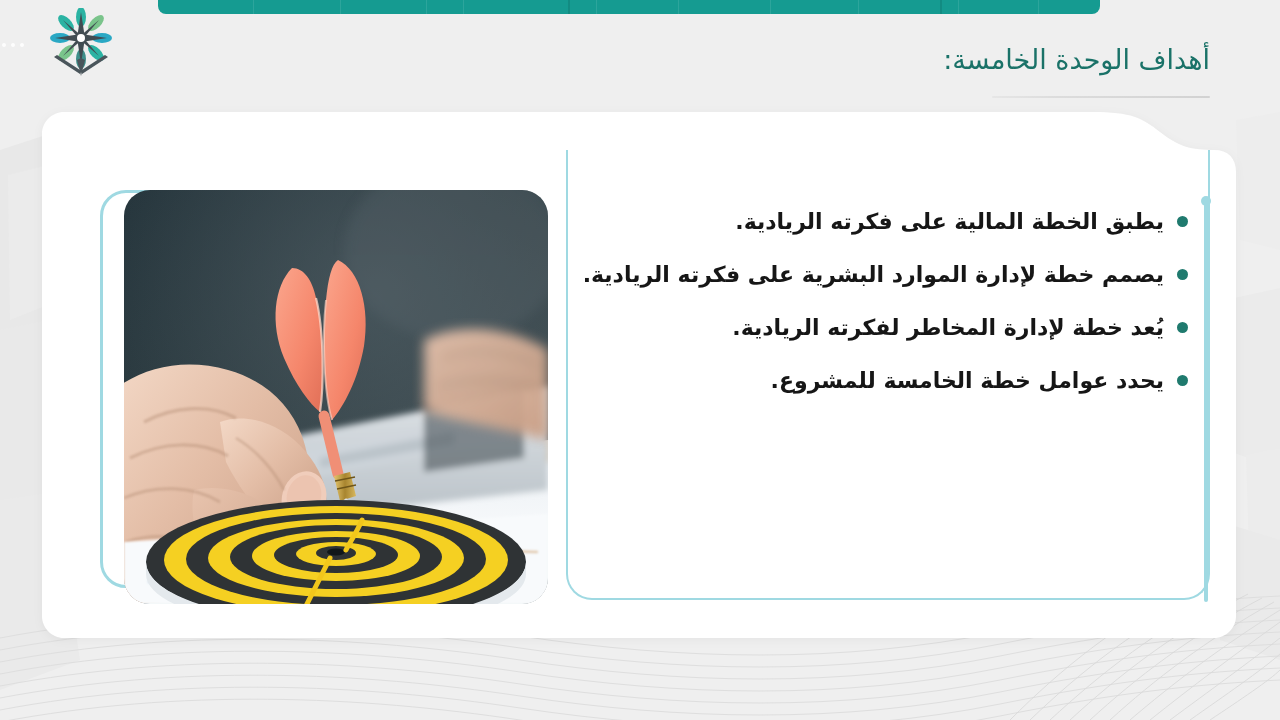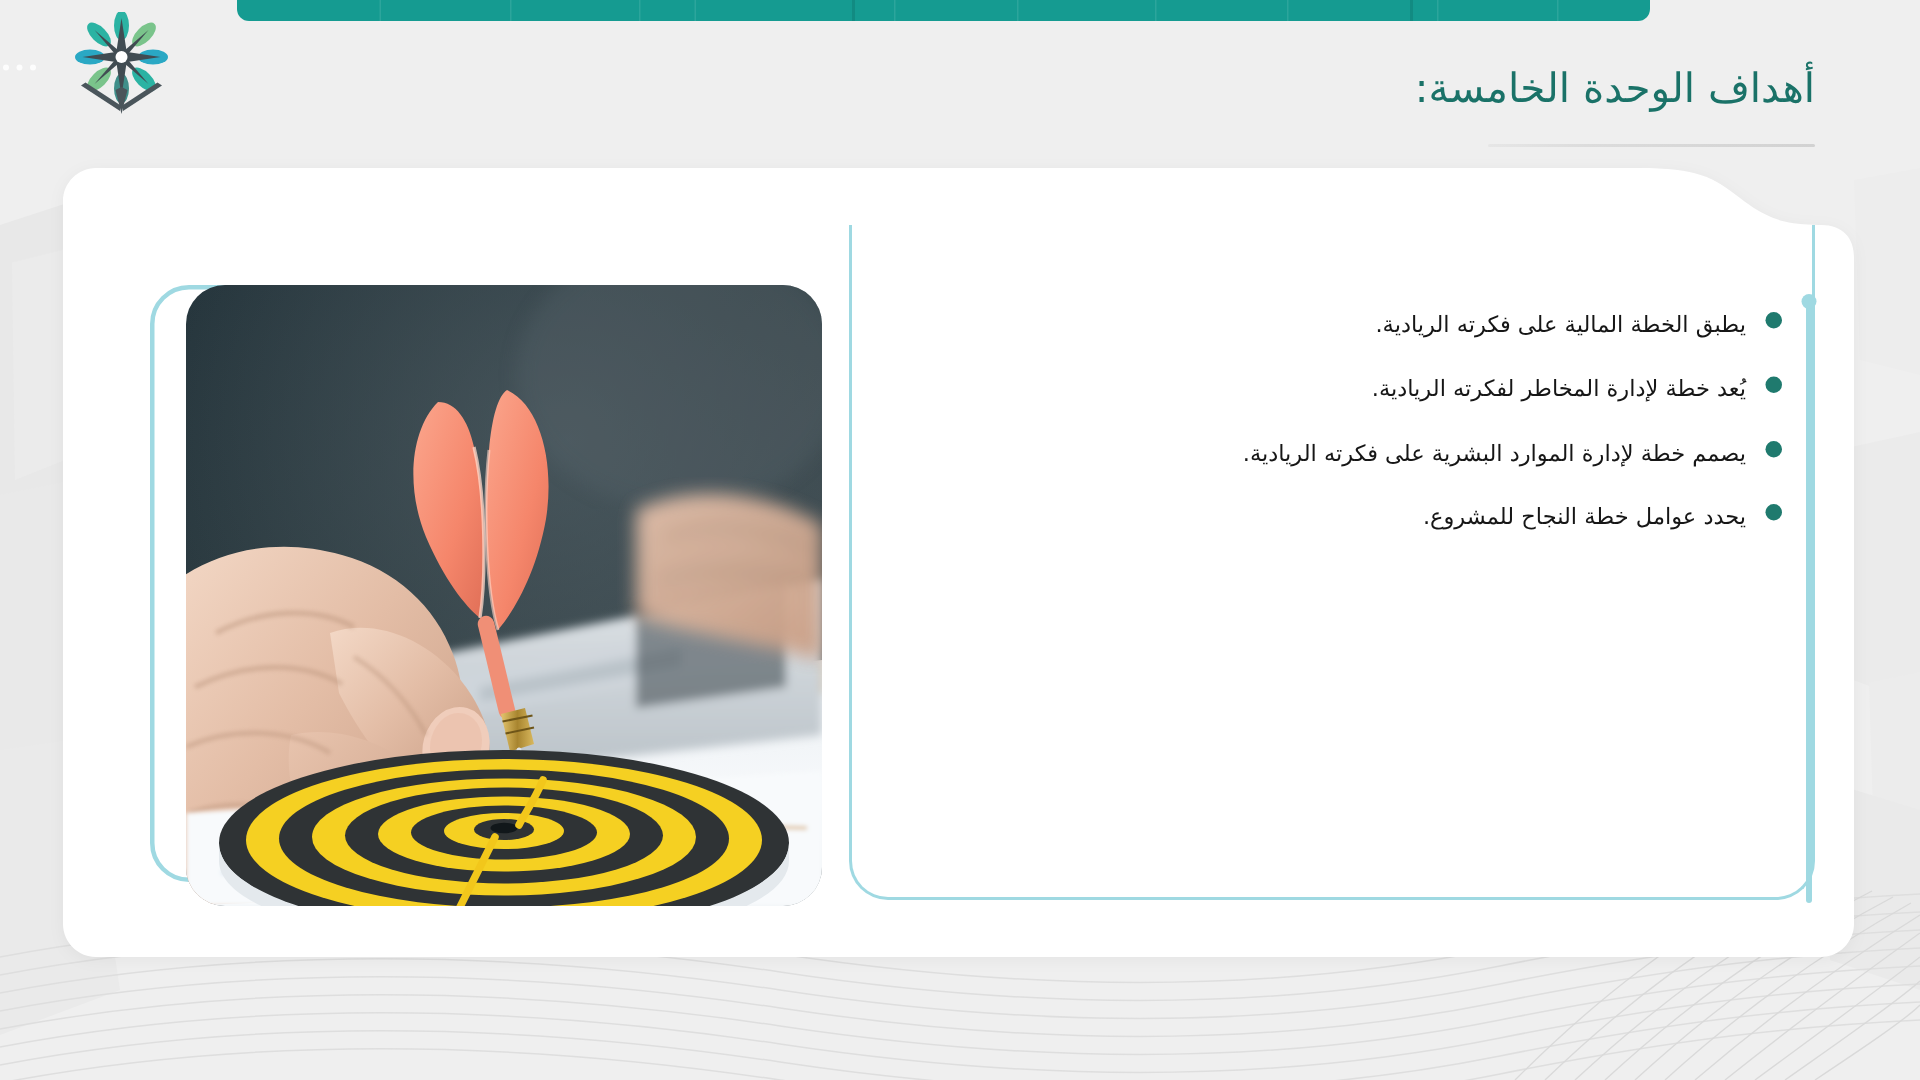--- a/index.html
+++ b/index.html
@@ -190,24 +190,24 @@
   }
   .bullet-dot {
     flex: 0 0 auto;
     width: 11px;
     height: 11px;
     border-radius: 50%;
     background: #1f7a6e;
     transform: translateY(-2px);
   }
   .bullet-text {
-    font-size: 15px;
+    font-size: 22px;
     color: #161616;
     line-height: 1.45;
-    font-weight: 400;
+    font-weight: 700;
     white-space: nowrap;
   }
 </style>
 </head>
 <body>
 
 <div class="slide">
 
   <svg class="bg-geo" width="1280" height="720" viewBox="0 0 1280 720" aria-hidden="true">
     <defs>
@@ -474,25 +474,25 @@
   <div class="accent-line"></div>
   <div class="accent-dot"></div>
 
   <div class="bullets">
     <div class="bullet-row">
       <span class="bullet-dot"></span>
       <span class="bullet-text">يطبق الخطة المالية على فكرته الريادية.</span>
     </div>
     <div class="bullet-row">
       <span class="bullet-dot"></span>
+      <span class="bullet-text">يصمم خطة لإدارة الموارد البشرية على فكرته الريادية.</span>
+    </div>
+    <div class="bullet-row">
+      <span class="bullet-dot"></span>
       <span class="bullet-text">يُعد خطة لإدارة المخاطر لفكرته الريادية.</span>
     </div>
     <div class="bullet-row">
       <span class="bullet-dot"></span>
-      <span class="bullet-text">يصمم خطة لإدارة الموارد البشرية على فكرته الريادية.</span>
-    </div>
-    <div class="bullet-row">
-      <span class="bullet-dot"></span>
-      <span class="bullet-text">يحدد عوامل خطة النجاح للمشروع.</span>
+      <span class="bullet-text">يحدد عوامل خطة الخامسة للمشروع.</span>
     </div>
   </div>
 
 </div>
 
 </body></html>

